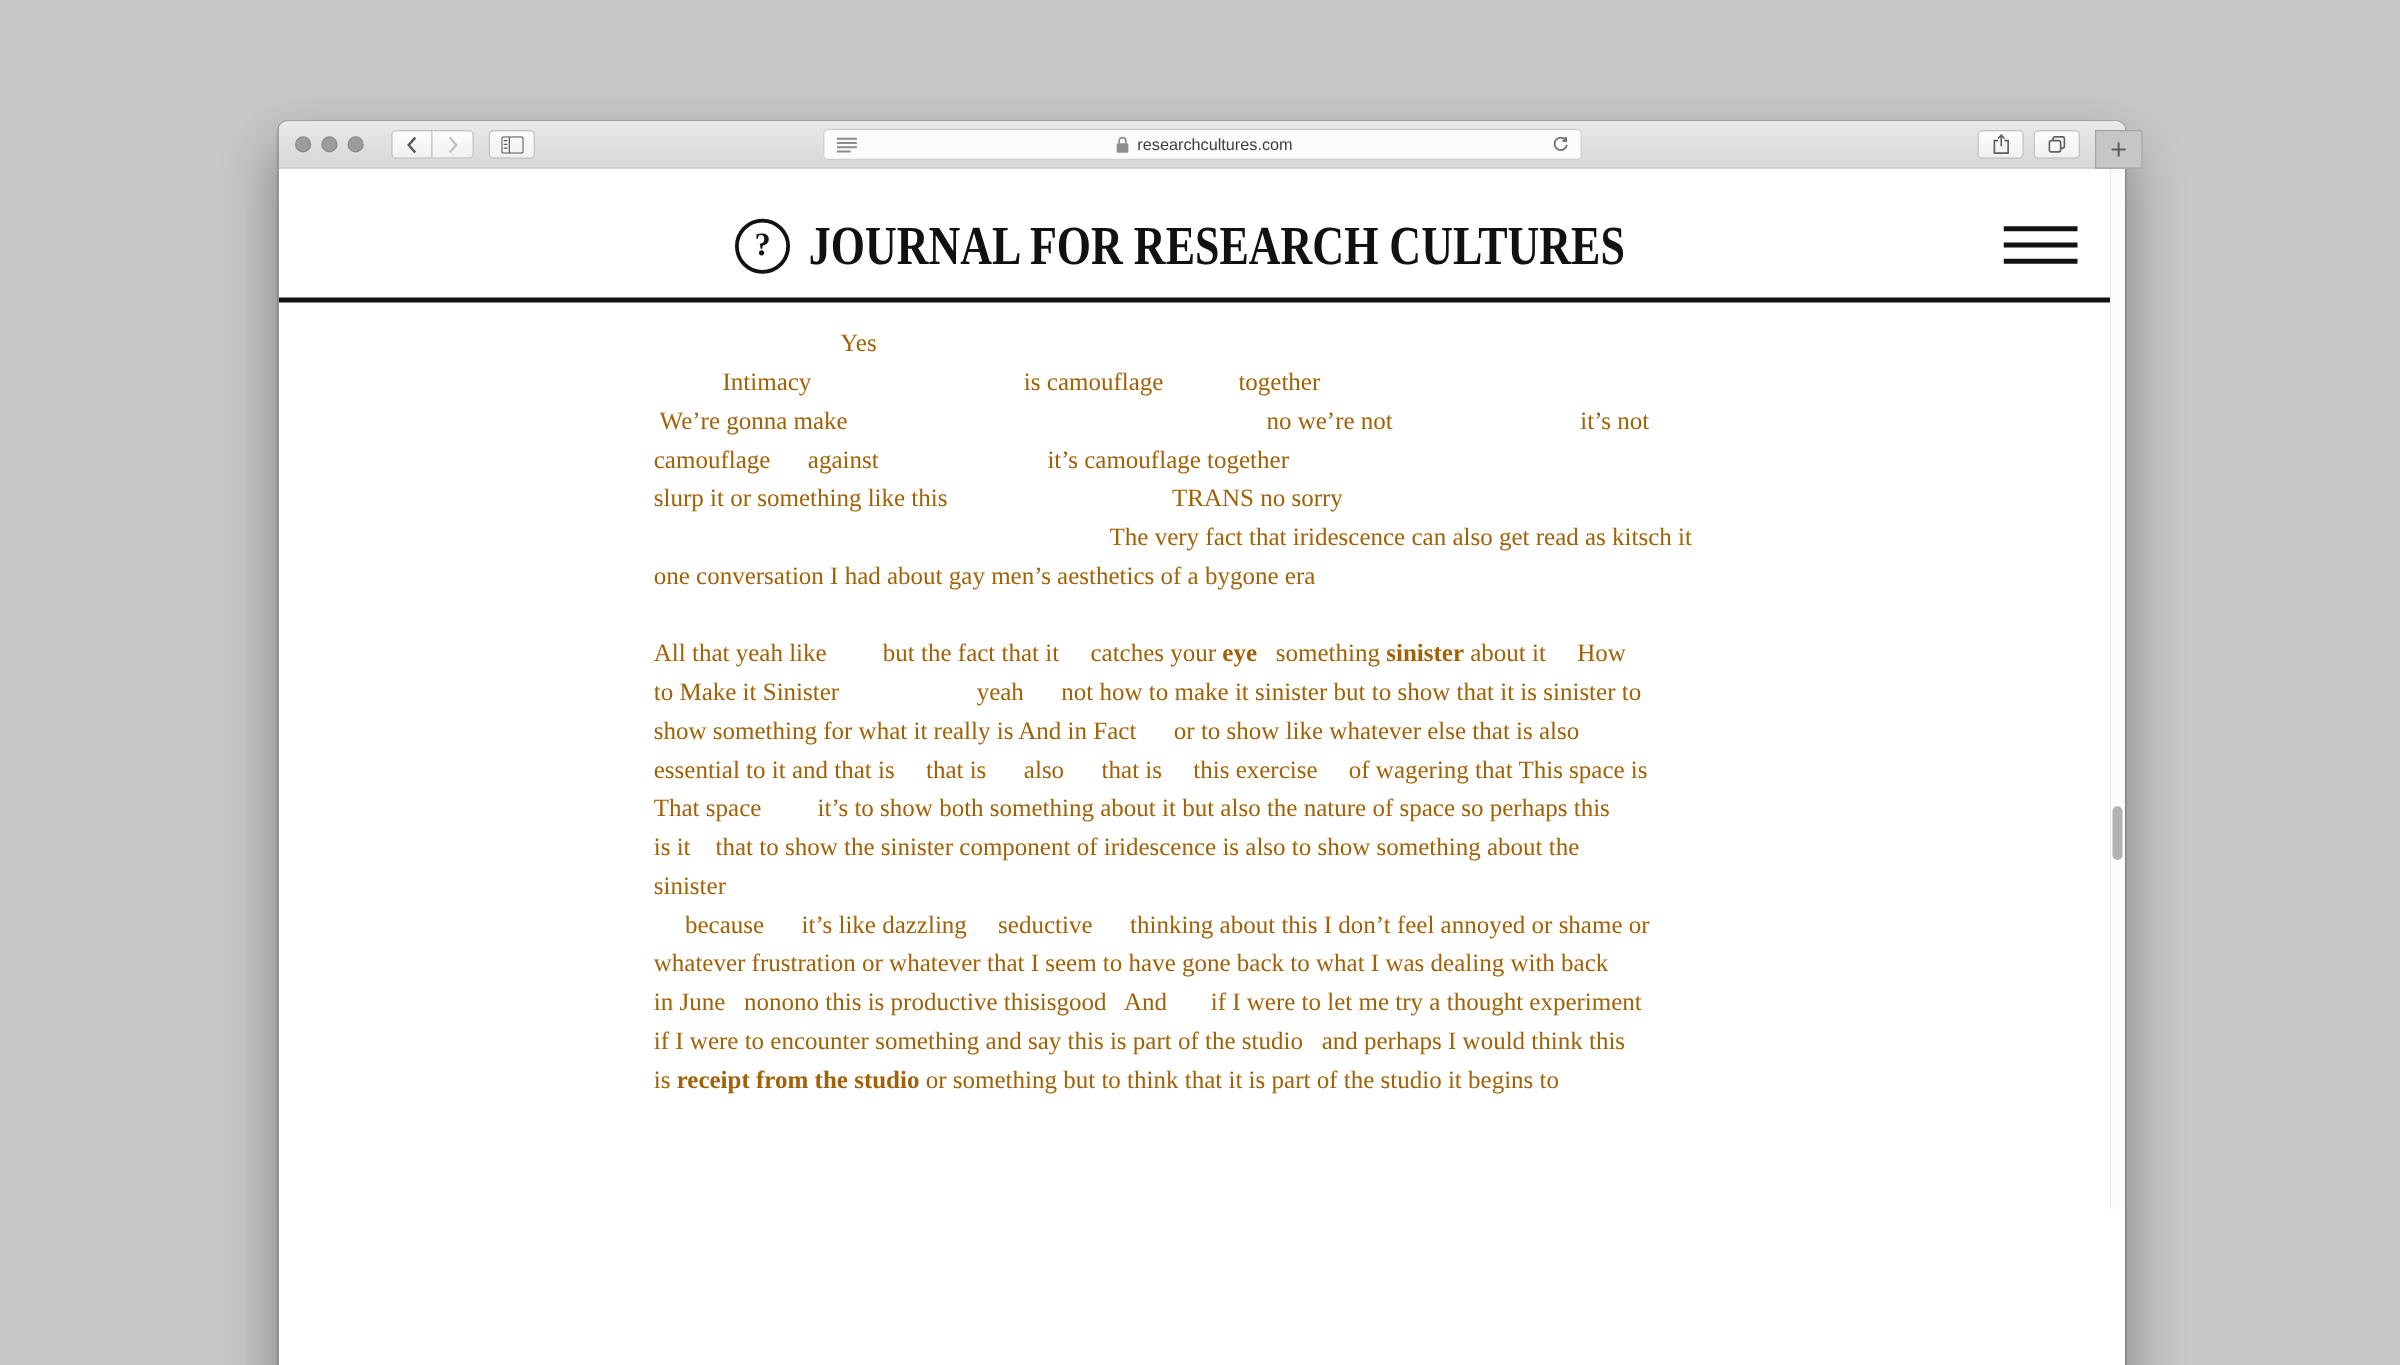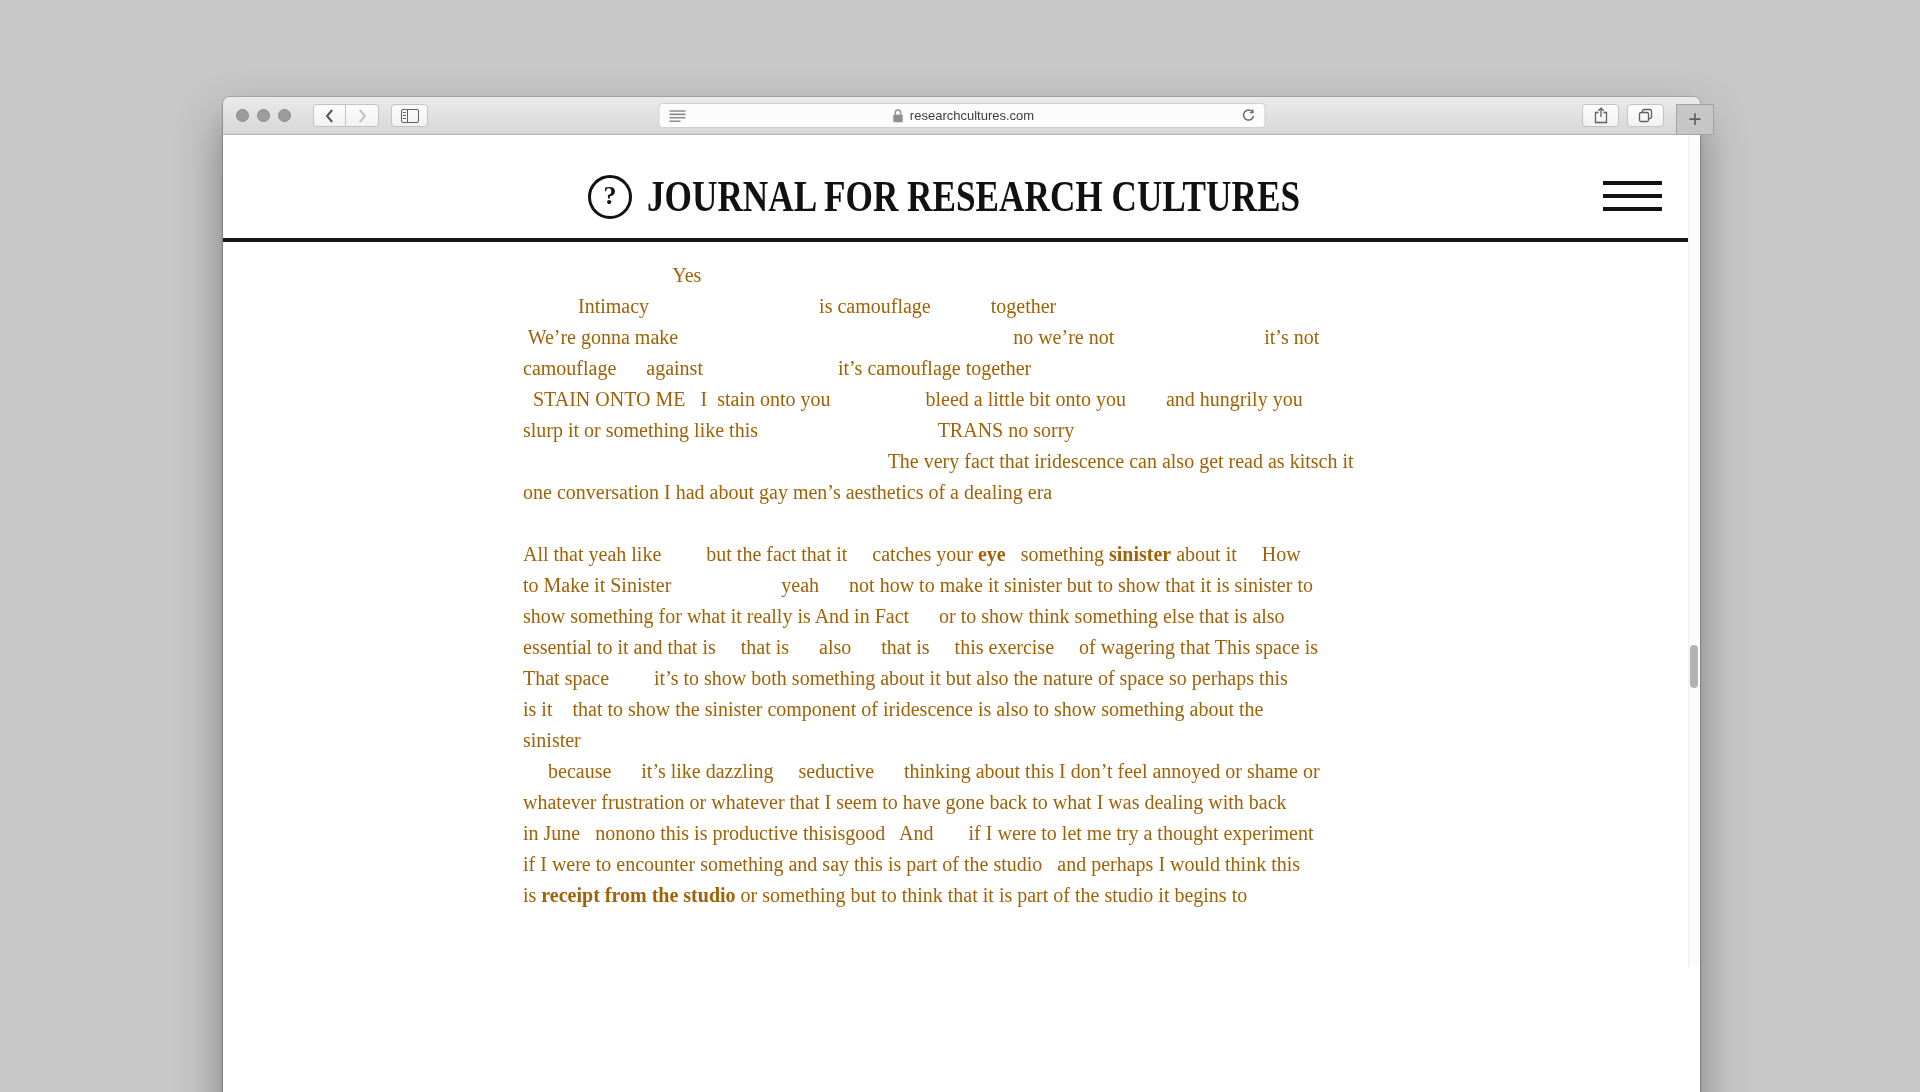--- a/index.html
+++ b/index.html
@@ -171,29 +171,28 @@
       </div>
 
       <div class="rule"></div>
 
       <div class="content">
           <div class="para">
             <div class="tline"><span>                              Yes</span></div>
             <div class="tline"><span>           Intimacy                                  is camouflage            together</span></div>
             <div class="tline"><span> We’re gonna make                                                                   no we’re not                              it’s not</span></div>
             <div class="tline"><span>camouflage      against                           it’s camouflage together</span></div>
-            <div class="tline"><span>  STAIN ONTO ME   I  stain onto you                   bleed a little bit onto you        and hungrily you</span></div>
             <div class="tline"><span>slurp it or something like this                                    TRANS no sorry</span></div>
             <div class="tline"><span>                                                                         The very fact that iridescence can also get read as kitsch it</span></div>
-            <div class="tline"><span>one conversation I had about gay men’s aesthetics of a dealing era</span></div>
+            <div class="tline"><span>one conversation I had about gay men’s aesthetics of a bygone era</span></div>
           </div>
           <div class="para">
             <div class="tline"><span>All that yeah like         but the fact that it     </span><span class="u">catches your</span><span> </span><span class="b">eye</span><span>   something </span><span class="b">sinister</span><span> about it     How</span></div>
             <div class="tline"><span>to Make it Sinister                      yeah      not how to make it sinister but to show that it is sinister to</span></div>
-            <div class="tline"><span>show something for what it really is And in Fact      or to show think something else that is also</span></div>
+            <div class="tline"><span>show something for what it really is And in Fact      or to show like whatever else that is also</span></div>
             <div class="tline"><span>essential to it and that is     that is      also      that is     this exercise     of wagering that This space is</span></div>
             <div class="tline"><span>That space         it’s to show both something about it but also the nature of space so perhaps this</span></div>
             <div class="tline"><span>is it    that to show the sinister component of iridescence is also to show something about the</span></div>
             <div class="tline"><span>sinister</span></div>
             <div class="tline"><span>     because      it’s like dazzling     seductive      thinking about this I don’t feel annoyed or shame or</span></div>
             <div class="tline"><span>whatever frustration or whatever that I seem to have gone back to what I was dealing with back</span></div>
             <div class="tline"><span>in June   nonono this is productive thisisgood   And       if I were to let me try a thought experiment</span></div>
             <div class="tline"><span>if I were to encounter something and say this is part of the studio   and perhaps I would think this</span></div>
             <div class="tline"><span>is </span><span class="b u">receipt from the studio</span><span> or something but to think that it is part of the studio it begins to</span></div>
           </div>

